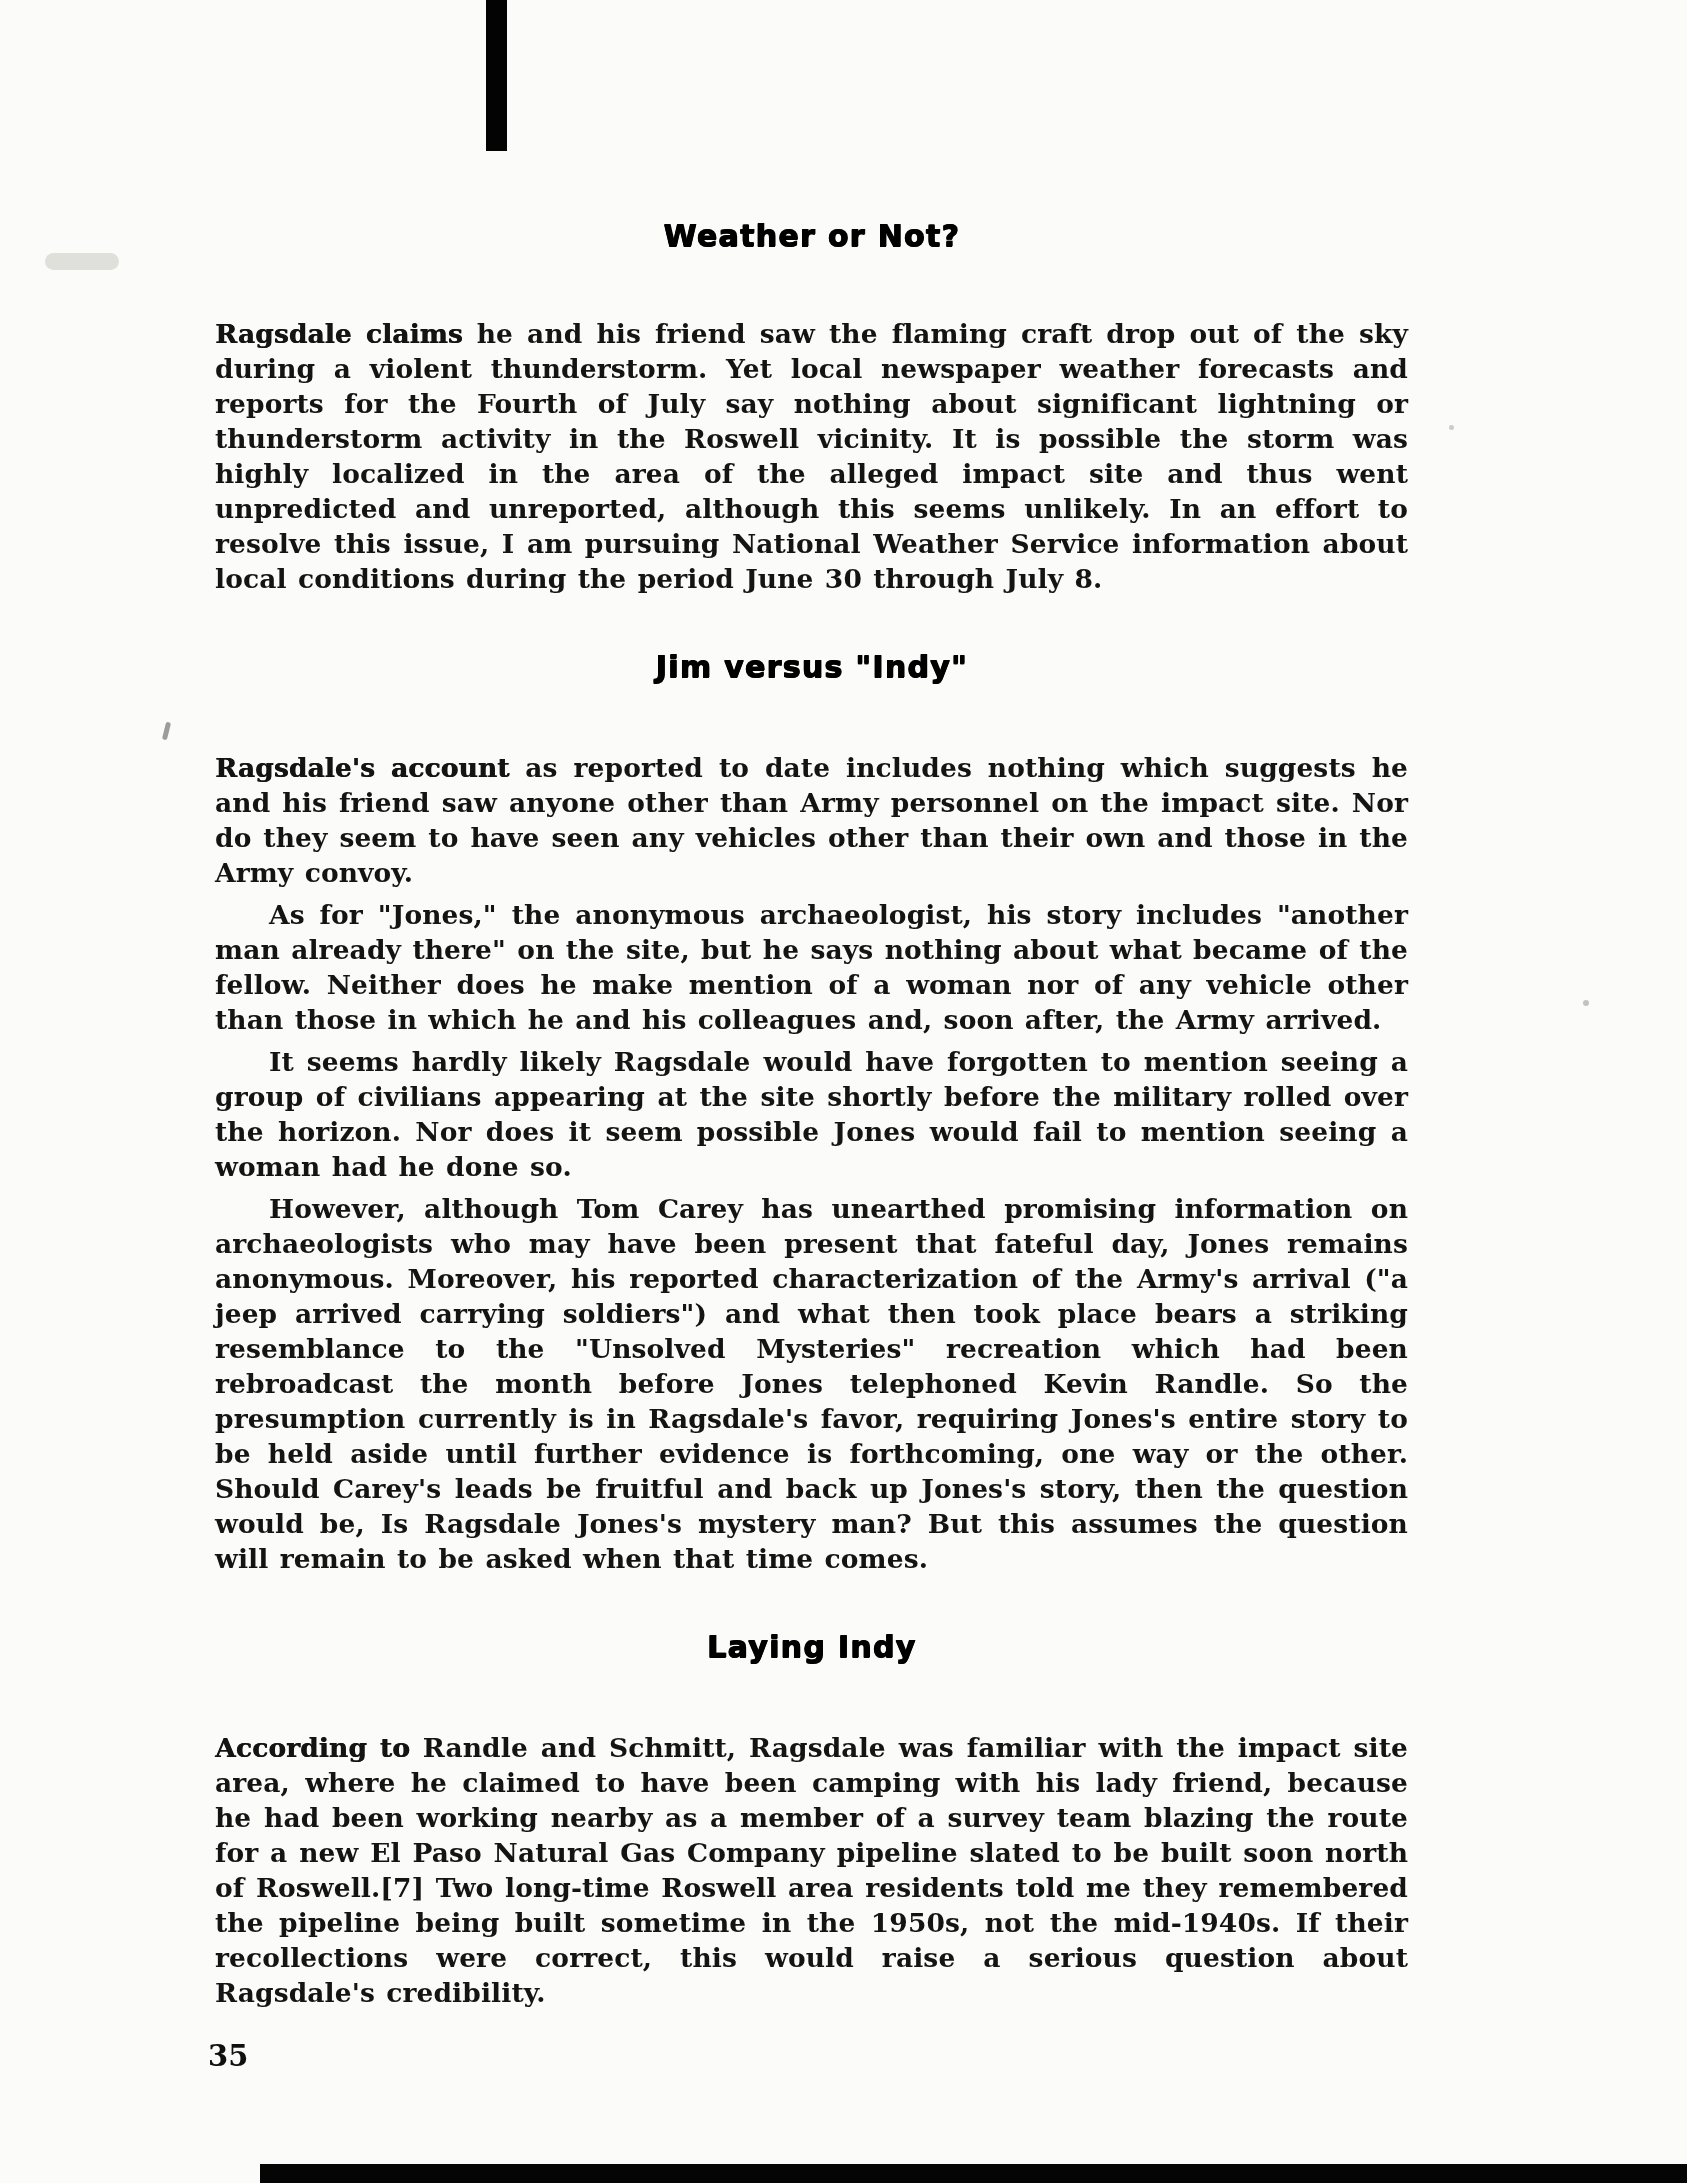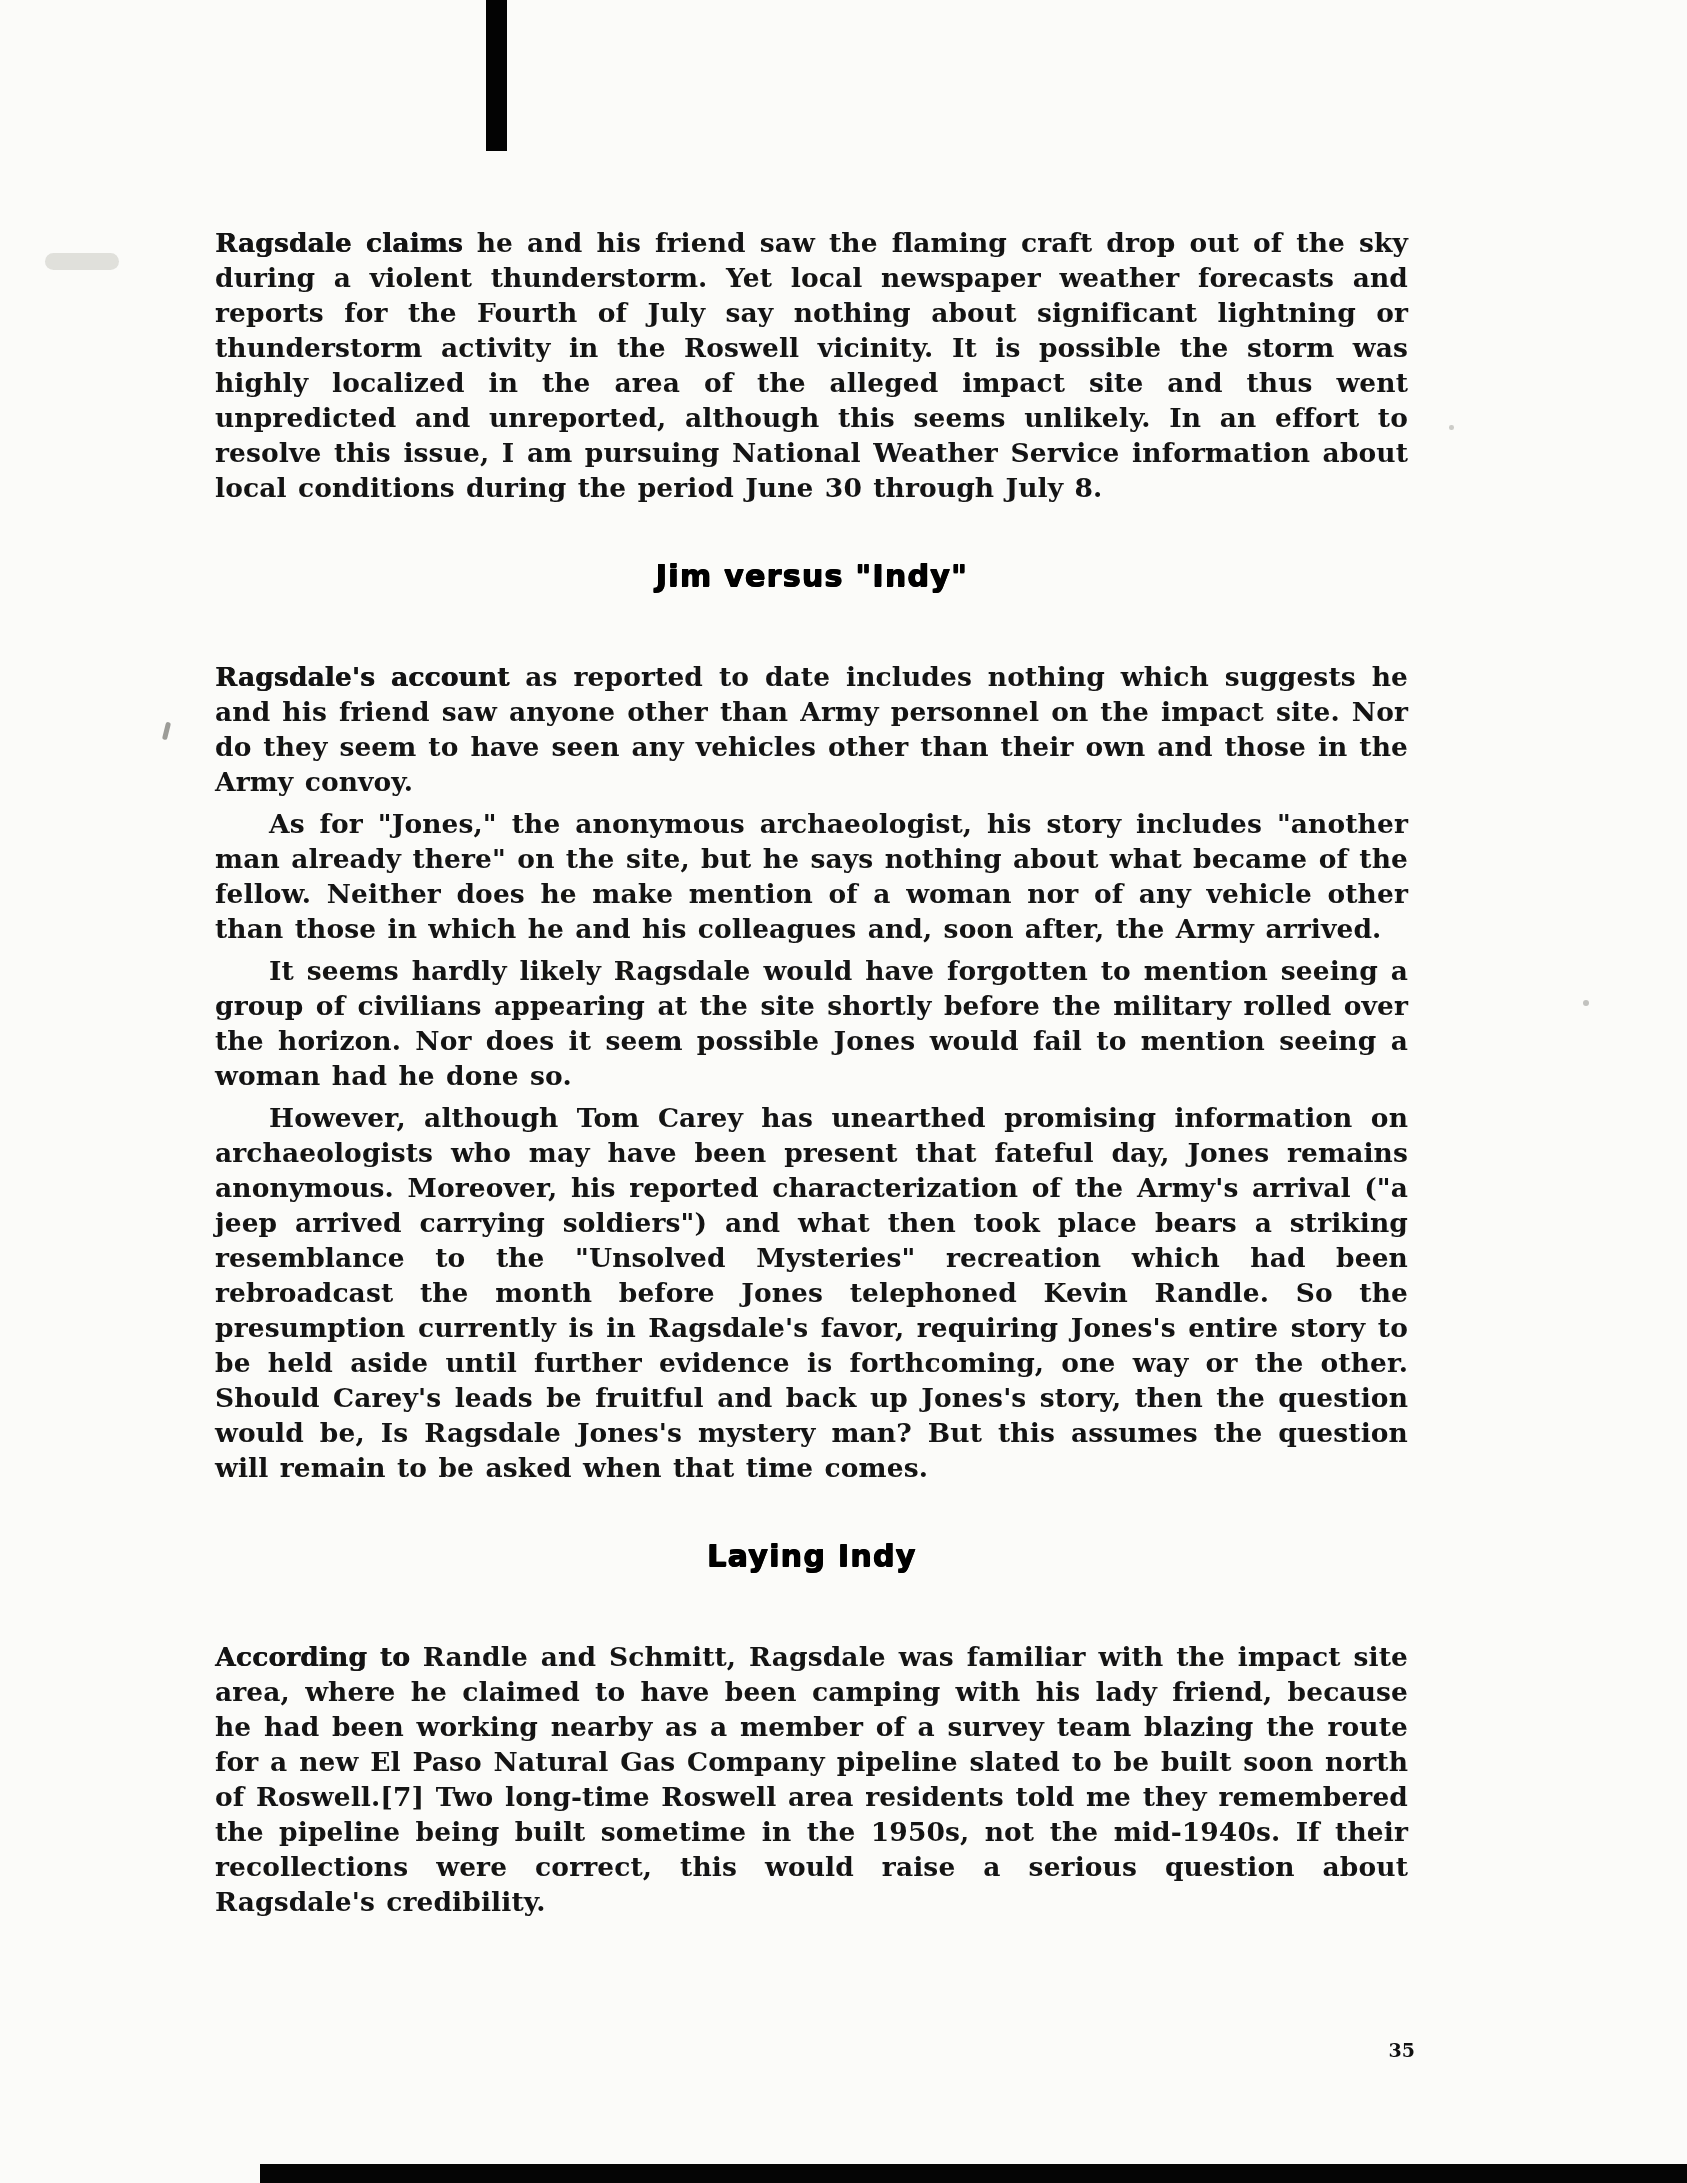--- a/index.html
+++ b/index.html
@@ -41,22 +41,22 @@
   .para.indent { text-indent: 54px; }
   .lead {
     font-weight: 700;
     text-shadow: 0.6px 0 0 currentColor;
   }
   .page-number {
     position: absolute;
     top: 2039px;
     left: 208px;
     width: 1207px;
-    text-align: right;
-    font-size: 19px;
+    text-align: left;
+    font-size: 29px;
     font-weight: 700;
     color: #101010;
   }
   
   .artifact { position: absolute; }
   .bar-top-left {
     left: 486px; top: 0; width: 20.5px; height: 151px;
     background: #030303;
   }
   .bar-bottom {
@@ -81,20 +81,21 @@
 
   <div class="artifact bar-top-left"></div>
   <div class="artifact smudge-left"></div>
   <div class="artifact tick-left"></div>
   <div class="artifact dot-1"></div>
   <div class="artifact dot-2"></div>
 
   <div class="content">
 
     <section>
+      <h2 class="heading">Weather or Not?</h2>
       <p class="para"><b class="lead">Ragsdale claims</b><span> he and his friend saw the flaming craft drop out of the sky during a violent thunderstorm. Yet local newspaper weather forecasts and reports for the Fourth of July say nothing about significant lightning or thunderstorm activity in the Roswell vicinity. It is possible the storm was highly localized in the area of the alleged impact site and thus went unpredicted and unreported, although this seems unlikely. In an effort to resolve this issue, I am pursuing National Weather Service information about local conditions during the period June 30 through July 8.</span></p>
     </section>
 
     <section class="mid">
       <h2 class="heading">Jim versus "Indy"</h2>
       <p class="para"><b class="lead">Ragsdale's account</b><span> as reported to date includes nothing which suggests he and his friend saw anyone other than Army personnel on the impact site. Nor do they seem to have seen any vehicles other than their own and those in the Army convoy.</span></p>
       <p class="para indent"><span>As for "Jones," the anonymous archaeologist, his story includes "another man already there" on the site, but he says nothing about what became of the fellow. Neither does he make mention of a woman nor of any vehicle other than those in which he and his colleagues and, soon after, the Army arrived.</span></p>
       <p class="para indent"><span>It seems hardly likely Ragsdale would have forgotten to mention seeing a group of civilians appearing at the site shortly before the military rolled over the horizon. Nor does it seem possible Jones would fail to mention seeing a woman had he done so.</span></p>
       <p class="para indent"><span>However, although Tom Carey has unearthed promising information on archaeologists who may have been present that fateful day, Jones remains anonymous. Moreover, his reported characterization of the Army's arrival ("a jeep arrived carrying soldiers") and what then took place bears a striking resemblance to the "Unsolved Mysteries" recreation which had been rebroadcast the month before Jones telephoned Kevin Randle. So the presumption currently is in Ragsdale's favor, requiring Jones's entire story to be held aside until further evidence is forthcoming, one way or the other. Should Carey's leads be fruitful and back up Jones's story, then the question would be, Is Ragsdale Jones's mystery man? But this assumes the question will remain to be asked when that time comes.</span></p>
     </section>

